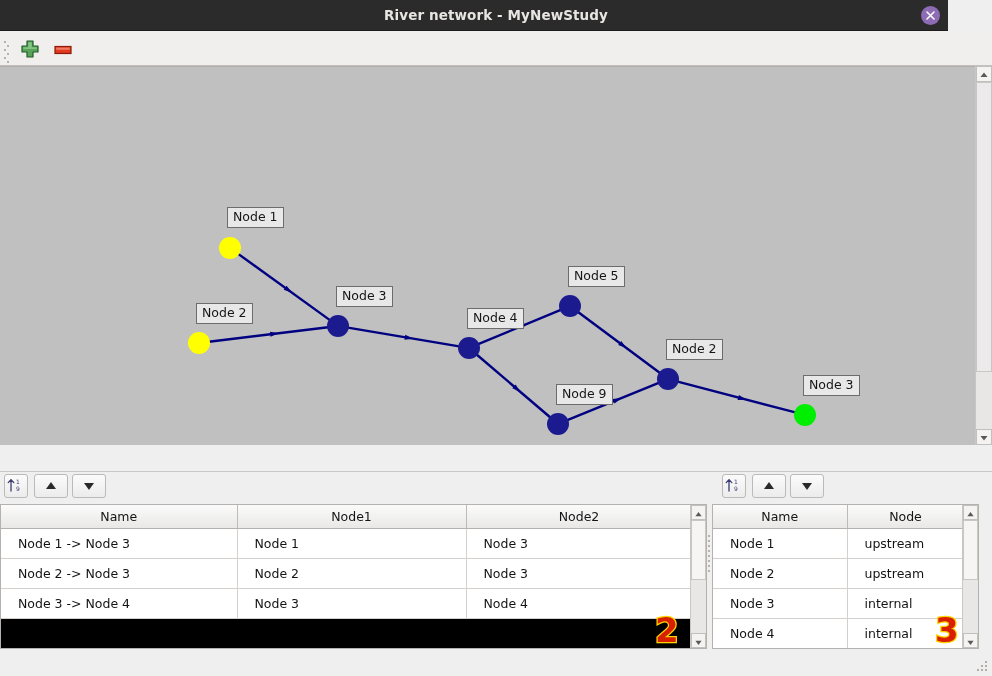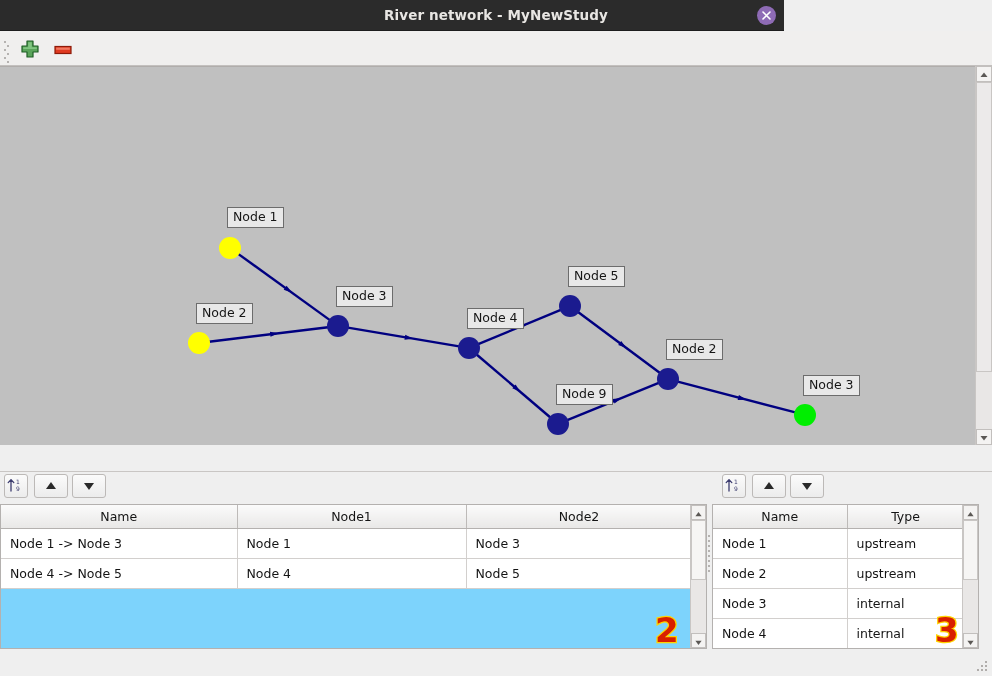--- a/index.html
+++ b/index.html
@@ -11,21 +11,21 @@
     position: relative;
     width: 992px; height: 676px;
     overflow: hidden;
     background: #efefef;
     box-sizing: border-box;
   }
 
   
   .titlebar {
     position: absolute; left: 0; top: 0;
-    width: 784px; height: 31px;
+    width: 948px; height: 31px;
     background: #2b2b2b;
     border-bottom: 1px solid #1d1d1d;
     box-sizing: border-box;
   }
   .titlebar-text {
     position: absolute; left: 0; top: 0;
     width: 992px; height: 31px;
     line-height: 31px;
     text-align: center;
     color: #e8e6e3;
@@ -187,21 +187,21 @@
     cursor: pointer;
     box-sizing: border-box;
   }
   .pt-sort { left: 4px; width: 24px; }
   .pt-up   { left: 34px; width: 34px; }
   .pt-down { left: 72px; width: 34px; }
 
   .grid {
     position: absolute; left: 0; top: 32px;
     bottom: 28px;
-    background: #7dd3fc;
+    background: #000000;
     border: 1px solid #b4b1af;
     box-sizing: border-box;
     overflow: hidden;
   }
   .grid-left  { width: 707px; }
   .grid-right { width: 267px; }
 
   table.tbl {
     border-collapse: collapse;
     width: 100%;
@@ -218,21 +218,21 @@
     height: 23px;
     text-align: center;
     padding: 0;
   }
   table.tbl td {
     border-right: 1px solid #d2cfcd;
     border-bottom: 1px solid #d2cfcd;
     height: 29px;
     font-size: 12.5px;
     color: #141414;
-    padding: 0 0 0 9px;
+    padding: 0 0 0 17px;
     background: #ffffff;
     white-space: nowrap;
     overflow: hidden;
   }
 
   .grid-vscroll {
     position: absolute; right: 0; top: 0;
     width: 16px; bottom: 0;
     background: #e9e7e6;
     border-left: 1px solid #c9c6c4;
@@ -424,23 +424,28 @@
                 <th>Node2</th>
               </tr>
             </thead>
             <tbody id="links-tbody">
                 <tr>
                   <td>Node 1 -&gt; Node 3</td>
                   <td>Node 1</td>
                   <td>Node 3</td>
                 </tr>
                 <tr>
-                  <td>Node 4 -&gt; Node 5</td>
+                  <td>Node 2 -&gt; Node 3</td>
+                  <td>Node 2</td>
+                  <td>Node 3</td>
+                </tr>
+                <tr>
+                  <td>Node 3 -&gt; Node 4</td>
+                  <td>Node 3</td>
                   <td>Node 4</td>
-                  <td>Node 5</td>
                 </tr>
               </tbody>
           </table>
         </div>
         <div class="grid-vscroll">
           <div class="garrow up">
             <svg width="13" height="13" viewBox="0 0 13 13">
               <path d="M6.5,4 L9.6,8.2 L3.4,8.2 Z" fill="#5b5855"></path>
             </svg>
           </div>
@@ -490,21 +495,21 @@
       <div class="grid grid-right">
         <div style="position:absolute; left:0; top:0; right:16px; bottom:0; overflow:hidden;">
           <table class="tbl">
             <colgroup>
                 <col style="width:134px">
                 <col style="width:117px">
               </colgroup>
             <thead>
               <tr>
                 <th>Name</th>
-                <th>Type</th>
+                <th>Node</th>
               </tr>
             </thead>
             <tbody id="nodes-tbody">
                 <tr>
                   <td>Node 1</td>
                   <td>upstream</td>
                 </tr>
                 <tr>
                   <td>Node 2</td>
                   <td>upstream</td>

